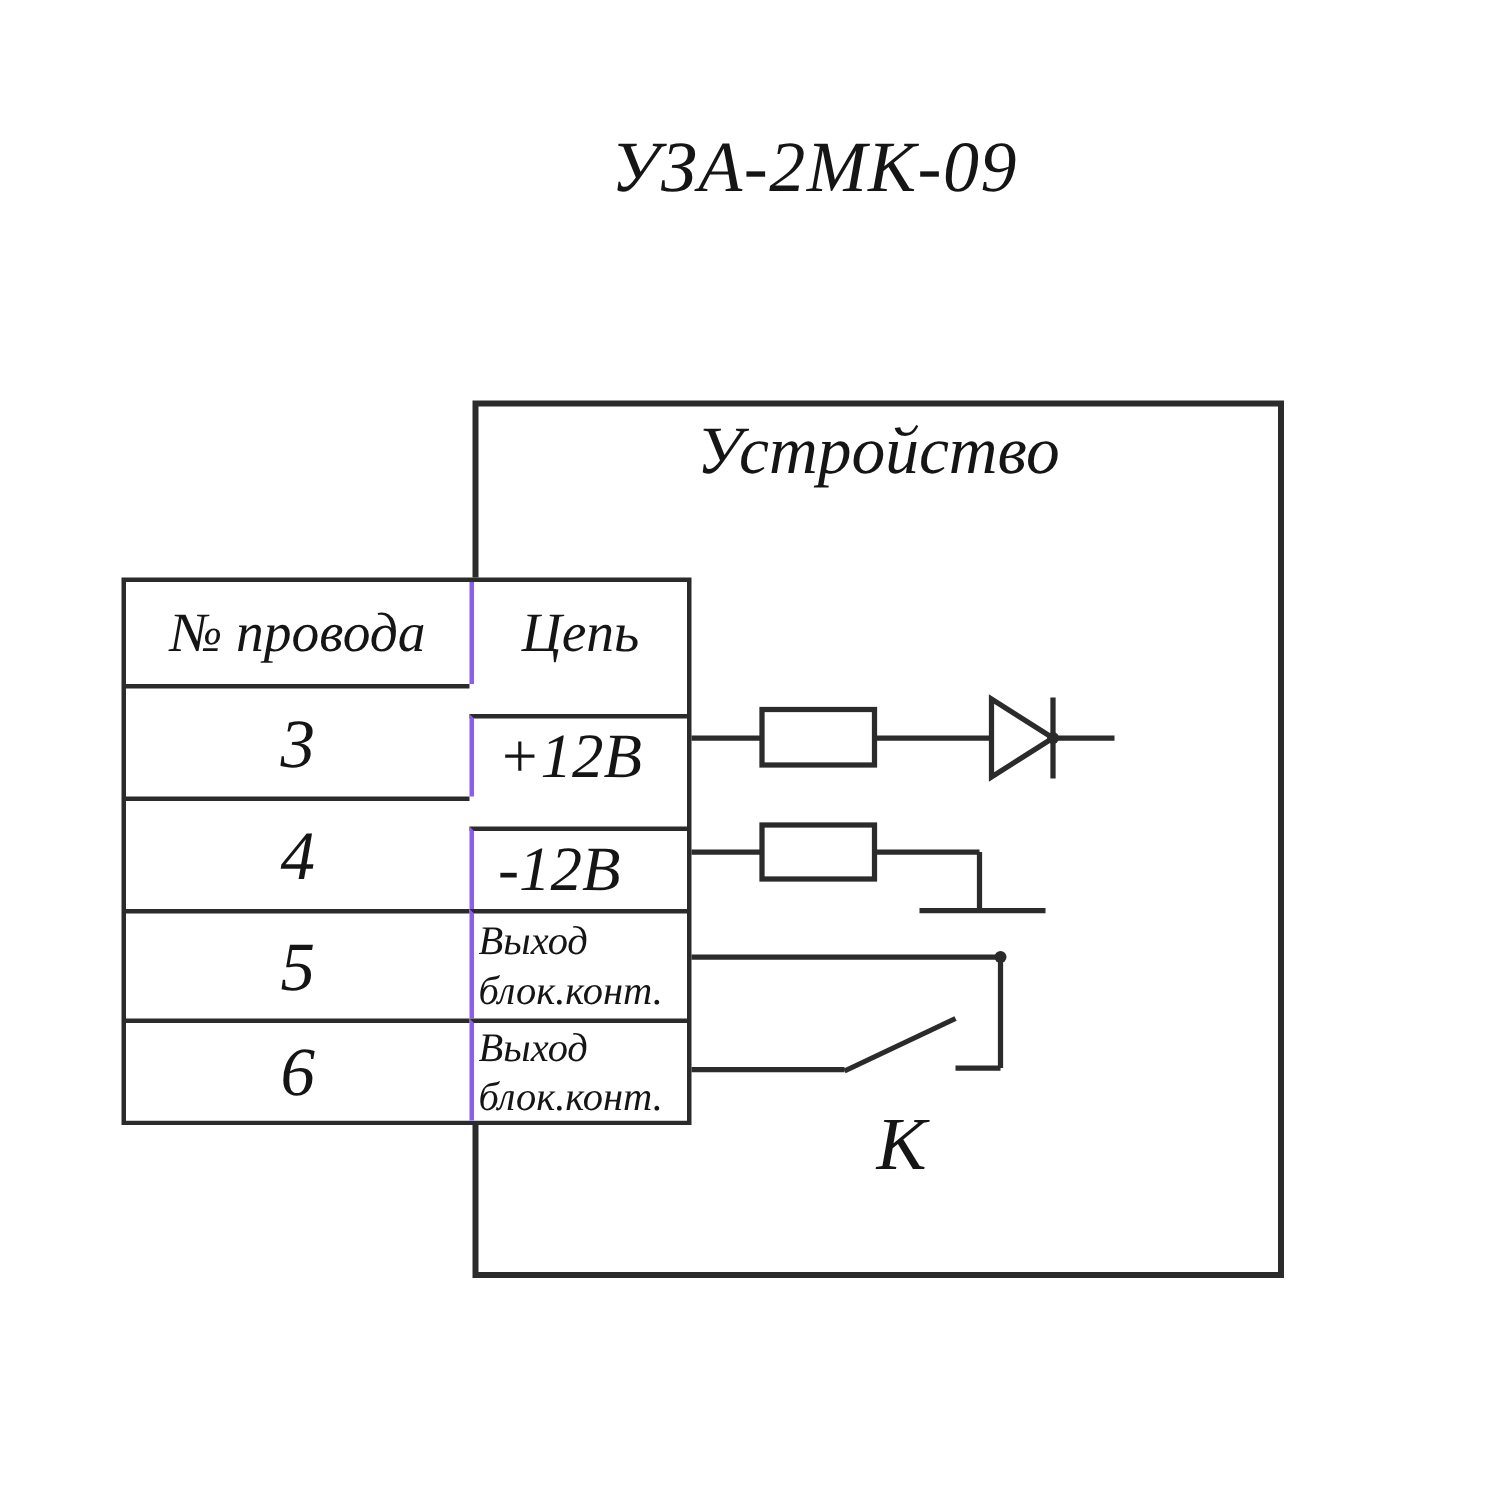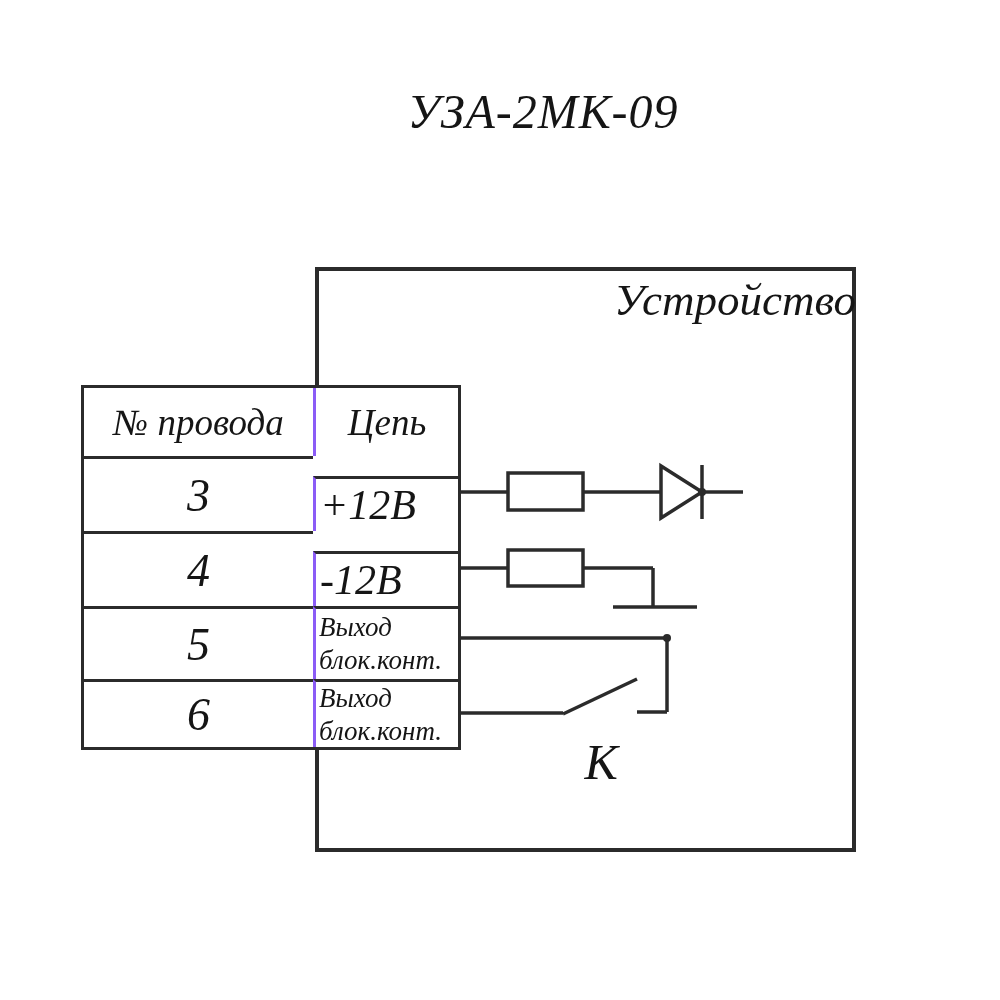--- a/index.html
+++ b/index.html
@@ -39,21 +39,21 @@
     height: 585px;
     border: 4px solid #2b2b2b;
     box-sizing: border-box;
     background: transparent;
   }
   .device-label {
     position: absolute;
     left: 315px;
     top: 269px;
     width: 541px;
-    text-align: right;
+    text-align: center;
     font-size: 45px;
     line-height: 63px;
   }
   svg.circuit {
     position: absolute;
     left: 0;
     top: 0;
     width: 1000px;
     height: 1000px;
   }
@@ -72,21 +72,21 @@
     display: flex;
     align-items: center;
     justify-content: center;
     background: #ffffff;
     overflow: hidden;
   }
   .cell.c2 { border-left: 3px solid #8b5cf6; }
   .cell.rb { border-top: 3px solid #2b2b2b; }
   .hdr  { font-size: 37px; }
   .num  { font-size: 46px; }
-  .volt { font-size: 42px; justify-content: flex-start; padding-left: 4px; margin-top: 20px; }
+  .volt { font-size: 42px; justify-content: flex-start; padding-left: 16px; margin-top: 20px; }
   .small2 {
     font-size: 27px;
     line-height: 33px;
     justify-content: flex-start;
     padding-left: 3px;
   }
   .small2 .twoline { display: block; }
   .k-label {
     position: absolute;
     left: 558px;

